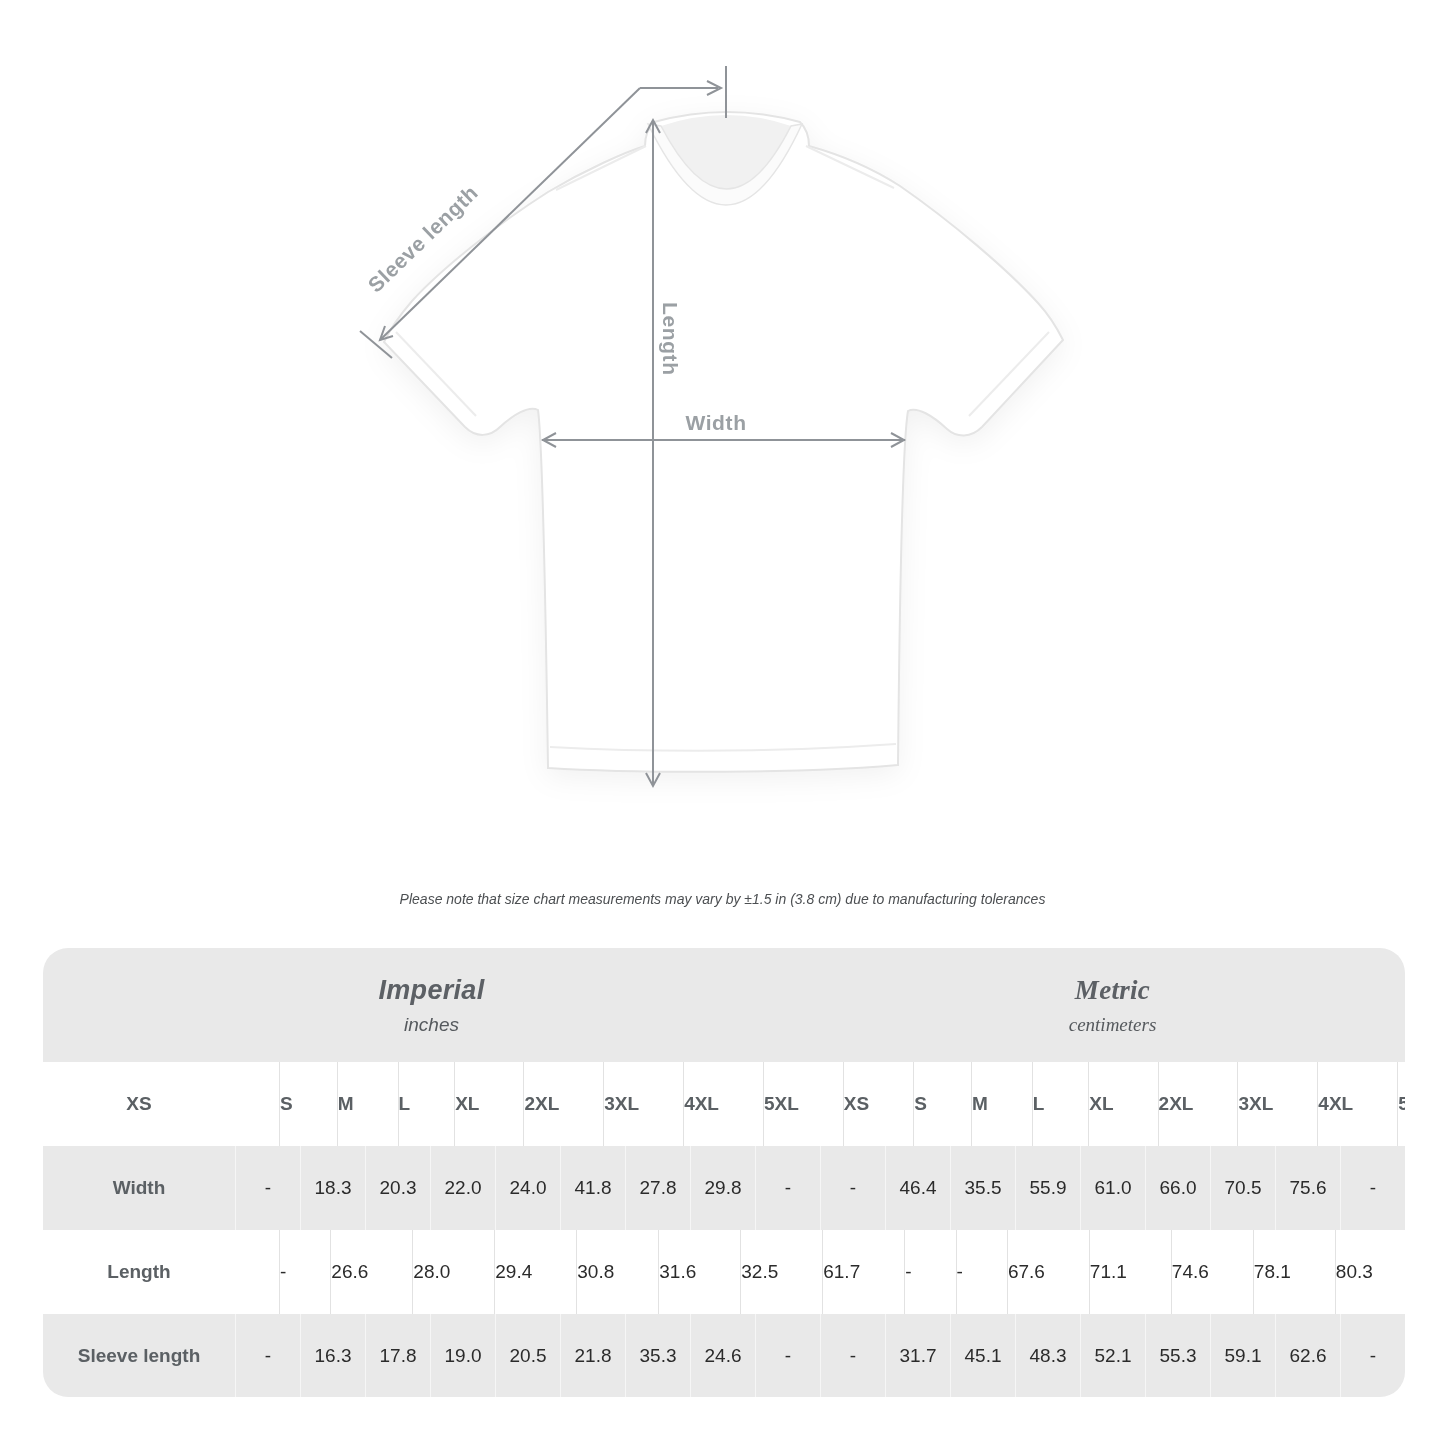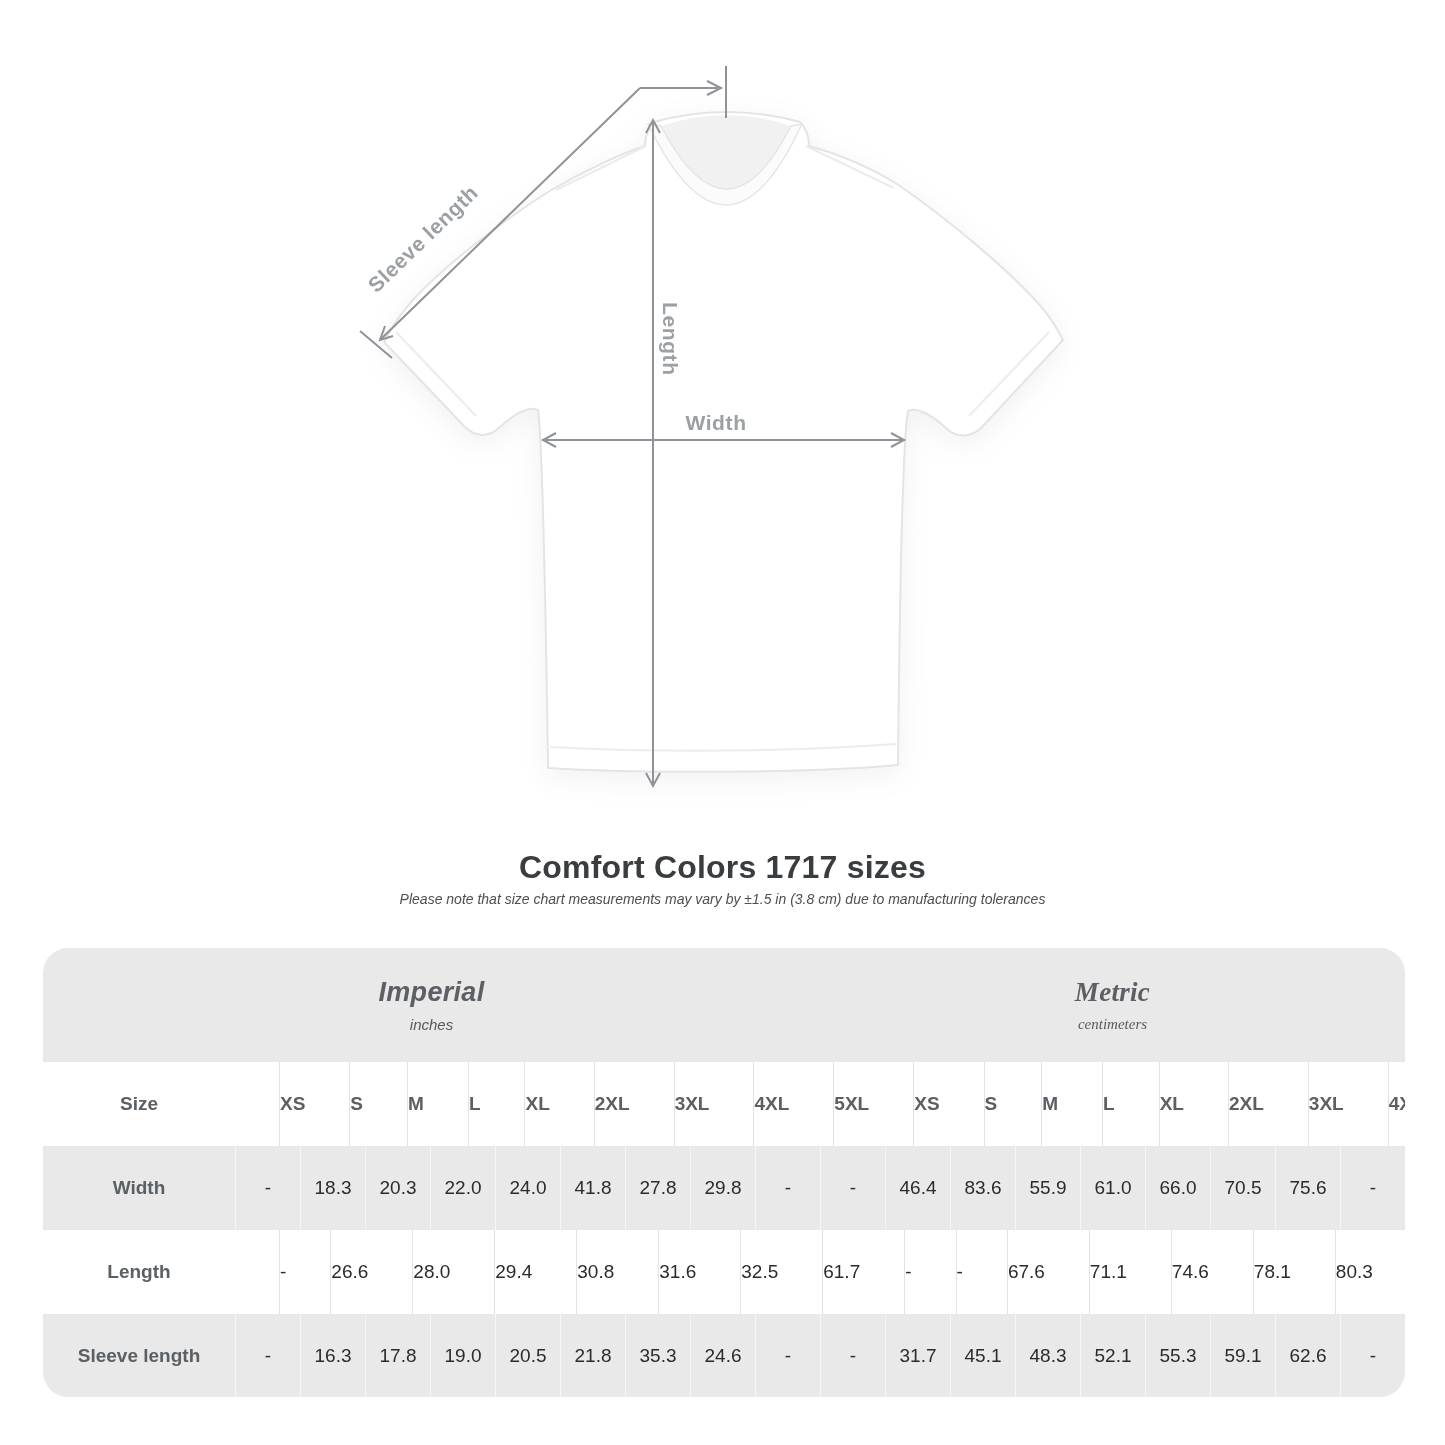--- a/index.html
+++ b/index.html
@@ -30,21 +30,21 @@
     border-radius:25px;overflow:hidden;background:#ffffff;
   }
   .band{
     height:114px;background:#e9e9e9;
     display:grid;grid-template-columns:192px repeat(18,1fr);
   }
   .group{display:flex;flex-direction:column;align-items:center;justify-content:center;gap:8px;}
   .group.imperial{grid-column:1 / 11;}
   .group.metric{grid-column:11 / 20;font-family:Liberation Serif, serif;}
   .group-label{font-size:27px;font-weight:bold;font-style:italic;color:#5c6065;letter-spacing:0.3px;}
-  .group-unit{font-size:15px;font-style:italic;color:#55595d;text-align:center;}
+  .group-unit{font-size:19px;font-style:italic;color:#55595d;text-align:center;}
   .trow{display:grid;grid-template-columns:192px repeat(18,1fr);}
   .trow.hdr{height:84px;}
   .trow.data{height:84px;}
   .trow:last-child{height:83px;}
   .trow.white{background:#ffffff;}
   .trow.gray{background:#e9e9e9;}
   .cell{
     display:flex;align-items:center;justify-content:center;height:100%;
     font-size:19px;color:#2b2b2b;
   }
@@ -111,37 +111,35 @@
     <text class="meas-label" transform="translate(663,302) rotate(90)">Length</text>
 
     <g class="arrow">
       <line x1="542" y1="440" x2="905" y2="440"></line>
       <polyline points="556,433 543,440 556,447"></polyline>
       <polyline points="891,433 904,440 891,447"></polyline>
     </g>
     <text class="meas-label" x="716" y="430" text-anchor="middle">Width</text>
   </svg>
 
-  <div class="title">Comfort Colors 1717 sizes</div>
   <div class="subtitle">Please note that size chart measurements may vary by ±1.5 in (3.8 cm) due to manufacturing tolerances</div>
 
   <div class="size-table">
     <div class="band">
       <div class="group imperial">
         <span class="group-label">Imperial</span>
         <span class="group-unit">inches</span>
       </div>
       <div class="group metric">
         <span class="group-label">Metric</span>
         <span class="group-unit">centimeters</span>
       </div>
     </div>
     <div>
         <div class="trow hdr white">
-          <div class="cell lbl">Size</div>
           <div class="cell val">XS</div>
           <div class="cell val">S</div>
           <div class="cell val">M</div>
           <div class="cell val">L</div>
           <div class="cell val">XL</div>
           <div class="cell val">2XL</div>
           <div class="cell val">3XL</div>
           <div class="cell val">4XL</div>
           <div class="cell val">5XL</div>
           <div class="cell val">XS</div>
@@ -160,21 +158,21 @@
           <div class="cell val">18.3</div>
           <div class="cell val">20.3</div>
           <div class="cell val">22.0</div>
           <div class="cell val">24.0</div>
           <div class="cell val">41.8</div>
           <div class="cell val">27.8</div>
           <div class="cell val">29.8</div>
           <div class="cell val">-</div>
           <div class="cell val">-</div>
           <div class="cell val">46.4</div>
-          <div class="cell val">83.6</div>
+          <div class="cell val">35.5</div>
           <div class="cell val">55.9</div>
           <div class="cell val">61.0</div>
           <div class="cell val">66.0</div>
           <div class="cell val">70.5</div>
           <div class="cell val">75.6</div>
           <div class="cell val">-</div>
         </div>
         <div class="trow data white">
           <div class="cell lbl">Length</div>
           <div class="cell val">-</div>

